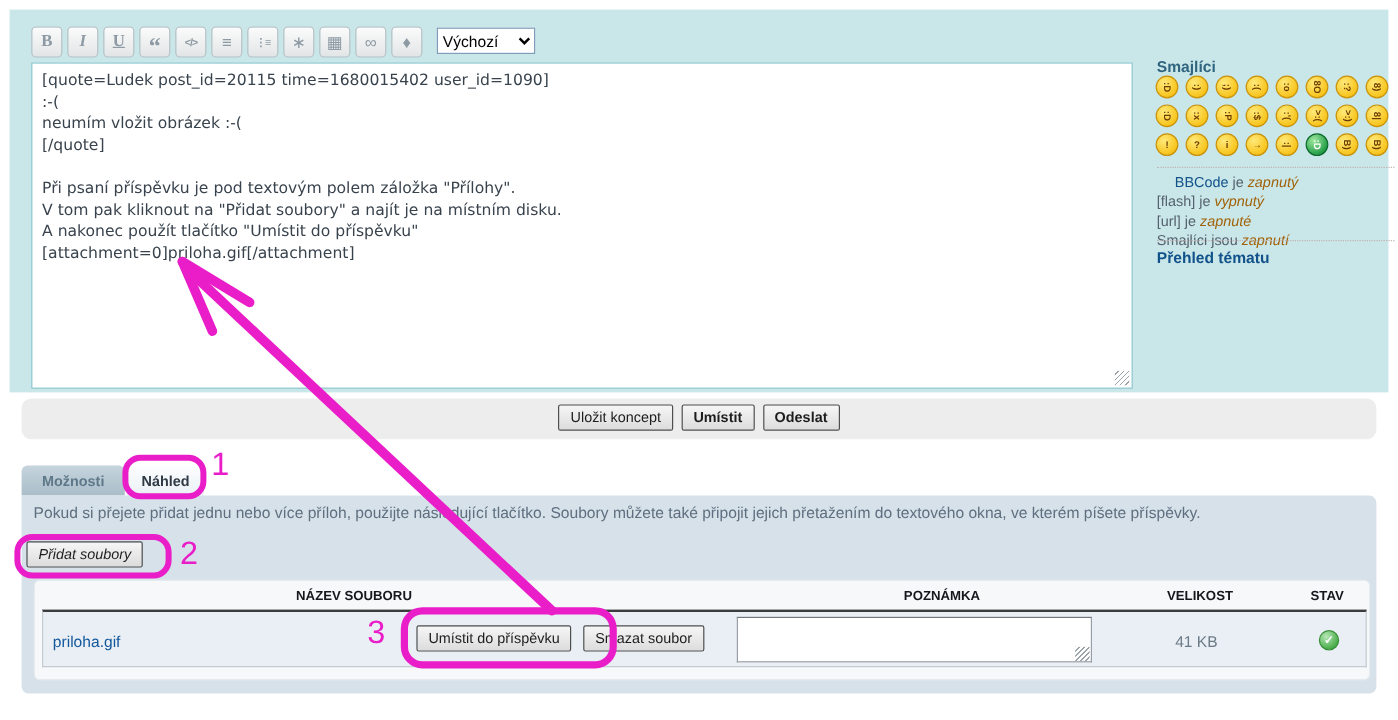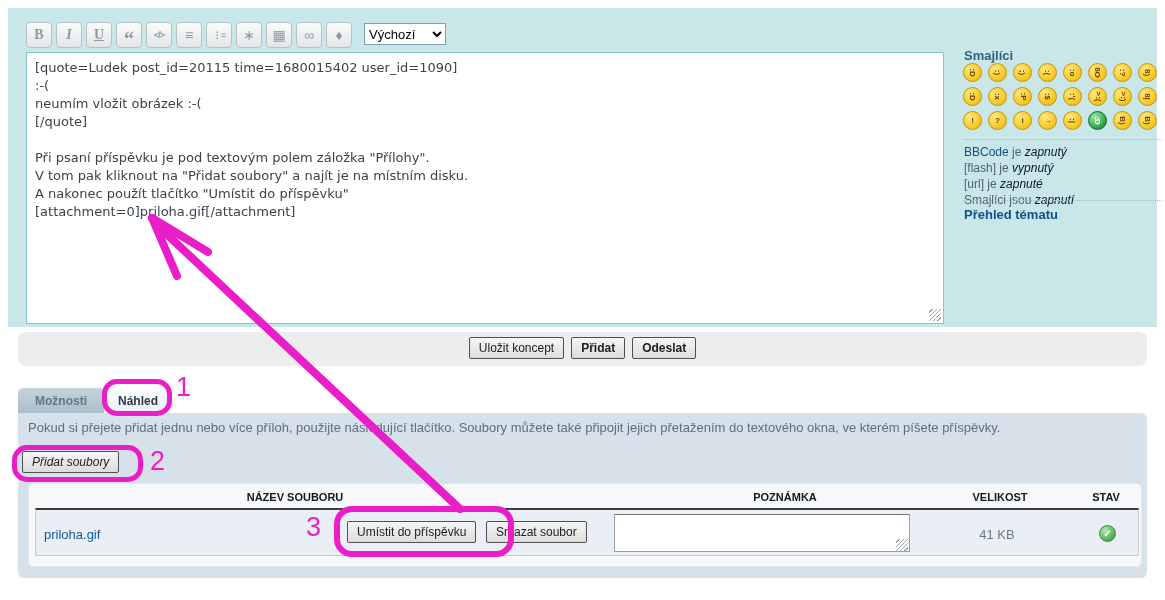--- a/index.html
+++ b/index.html
@@ -40,22 +40,22 @@
           background:radial-gradient(circle at 35% 30%,#ffe97a,#f7c51e 70%,#e8a90c);
           border:1px solid #c9920a;box-sizing:border-box;cursor:pointer;
           display:flex;align-items:center;justify-content:center;overflow:hidden;}
   .smiley span{font-size:8px;font-weight:bold;color:#6b3c00;white-space:nowrap;}
   .smiley.rot span{transform:rotate(90deg);}
   .smiley.green{background:radial-gradient(circle at 35% 30%,#9fe89f,#27a04a 70%,#0d7a33);border-color:#0c6a2c;}
   .smiley.green span{color:#fff;}
 
   .hr-dotted{position:absolute;border-top:1px dotted #c2b2b2;width:198px;left:956px;}
   .bb-status{position:absolute;left:956px;top:136px;font-size:12px;color:#55626e;line-height:16px;}
-  .bb-status .term-link{color:#105289;}
-  .bb-status i{color:#0f172a;}
+  .bb-status .term-link{color:#105289;margin-left:15px;}
+  .bb-status i{color:#a16207;}
   .topic-review{position:absolute;left:956px;top:199px;font-size:13px;font-weight:bold;color:#105289;cursor:pointer;}
 
   
   .action-bar{position:absolute;left:18px;top:332px;width:1129px;height:34px;background:#ededed;border-radius:8px;}
   .action-btns{position:absolute;left:0;top:337px;width:1165px;display:flex;justify-content:center;gap:7px;}
   .btn{background:linear-gradient(#f6f6f6,#dcdcdc);border:1px solid #4f4f4f;border-radius:2px;
        font-family:"Liberation Sans",sans-serif;font-size:12px;color:#1d1d1d;
        padding:3px 9px;cursor:pointer;}
   .btn.bold{font-weight:bold;}
 
@@ -276,21 +276,21 @@
 
         <div><span>Smajlíci</span><span> jsou </span><i>zapnutí</i></div>
       </div>
     <div class="hr-dotted" style="top:192px;"></div>
     <div class="topic-review">Přehled tématu</div>
   </div>
 
   <div class="action-bar"></div>
   <div class="action-btns">
     <button class="btn">Uložit koncept</button>
-    <button class="btn bold">Přidat</button>
+    <button class="btn bold">Umístit</button>
     <button class="btn bold">Odeslat</button>
   </div>
 
   <div class="tab tab-options">Možnosti</div>
   <div class="tab tab-attach">Náhled</div>
 
   <div class="attach-panel"></div>
   <div class="attach-desc">Pokud si přejete přidat jednu nebo více příloh, použijte následující tlačítko. Soubory můžete také připojit jejich přetažením do textového okna, ve kterém píšete příspěvky.</div>
   <button class="btn add-files" style="font-size:12px;font-style:italic;">Přidat soubory</button>
 

